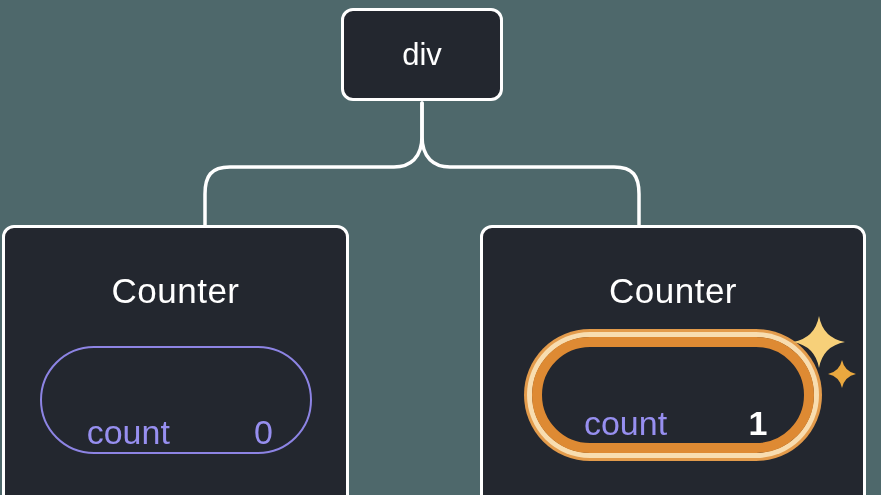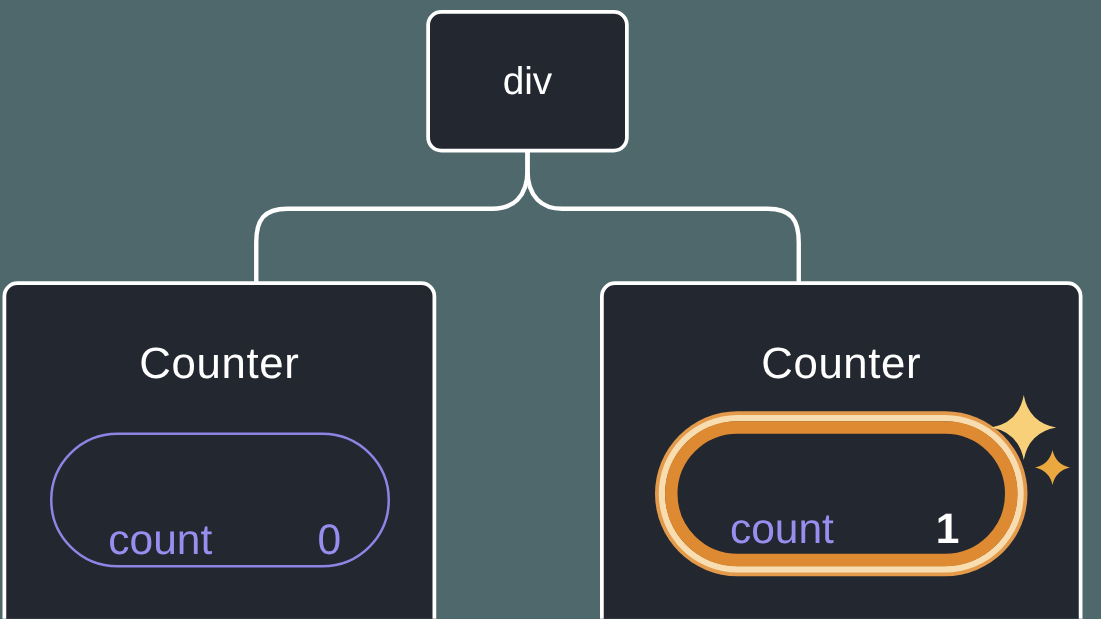--- a/index.html
+++ b/index.html
@@ -30,21 +30,21 @@
     fill: none;
     stroke: #ffffff;
     stroke-width: 3.5;
     stroke-linecap: round;
   }
   .root-node {
     position: absolute;
     left: 341px;
     top: 8px;
     width: 162px;
-    height: 114px;
+    height: 93px;
     background: #23272f;
     border: 3px solid #ffffff;
     border-radius: 12px;
     box-sizing: border-box;
     display: flex;
     align-items: center;
     justify-content: center;
     color: #ffffff;
     font-size: 31px;
   }

